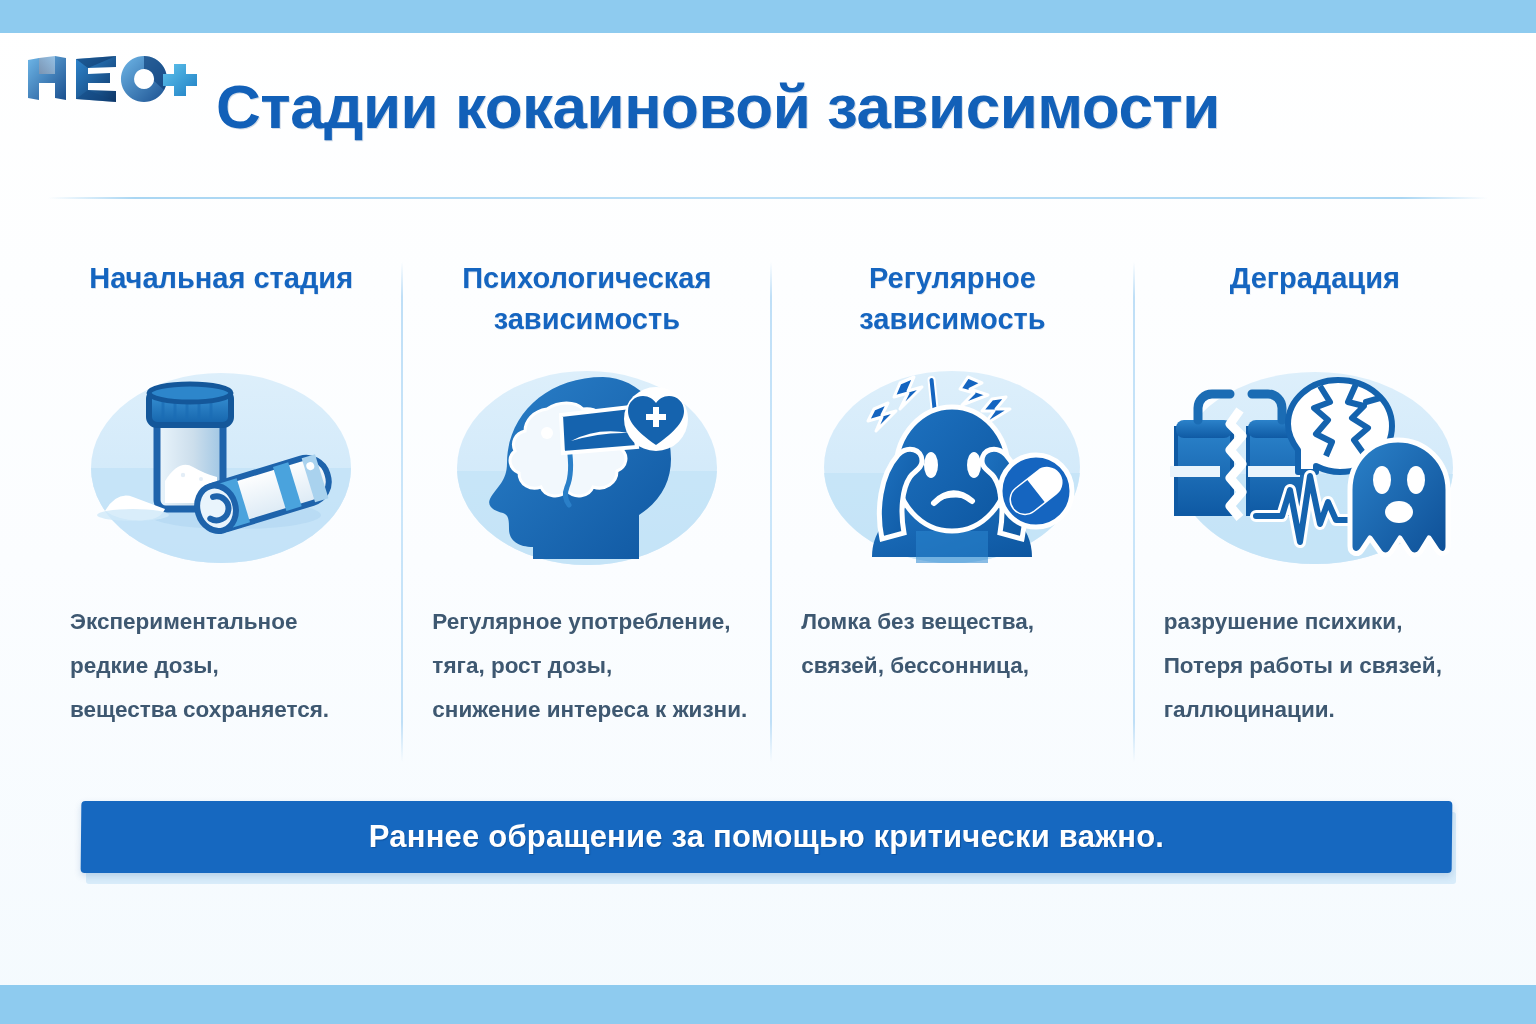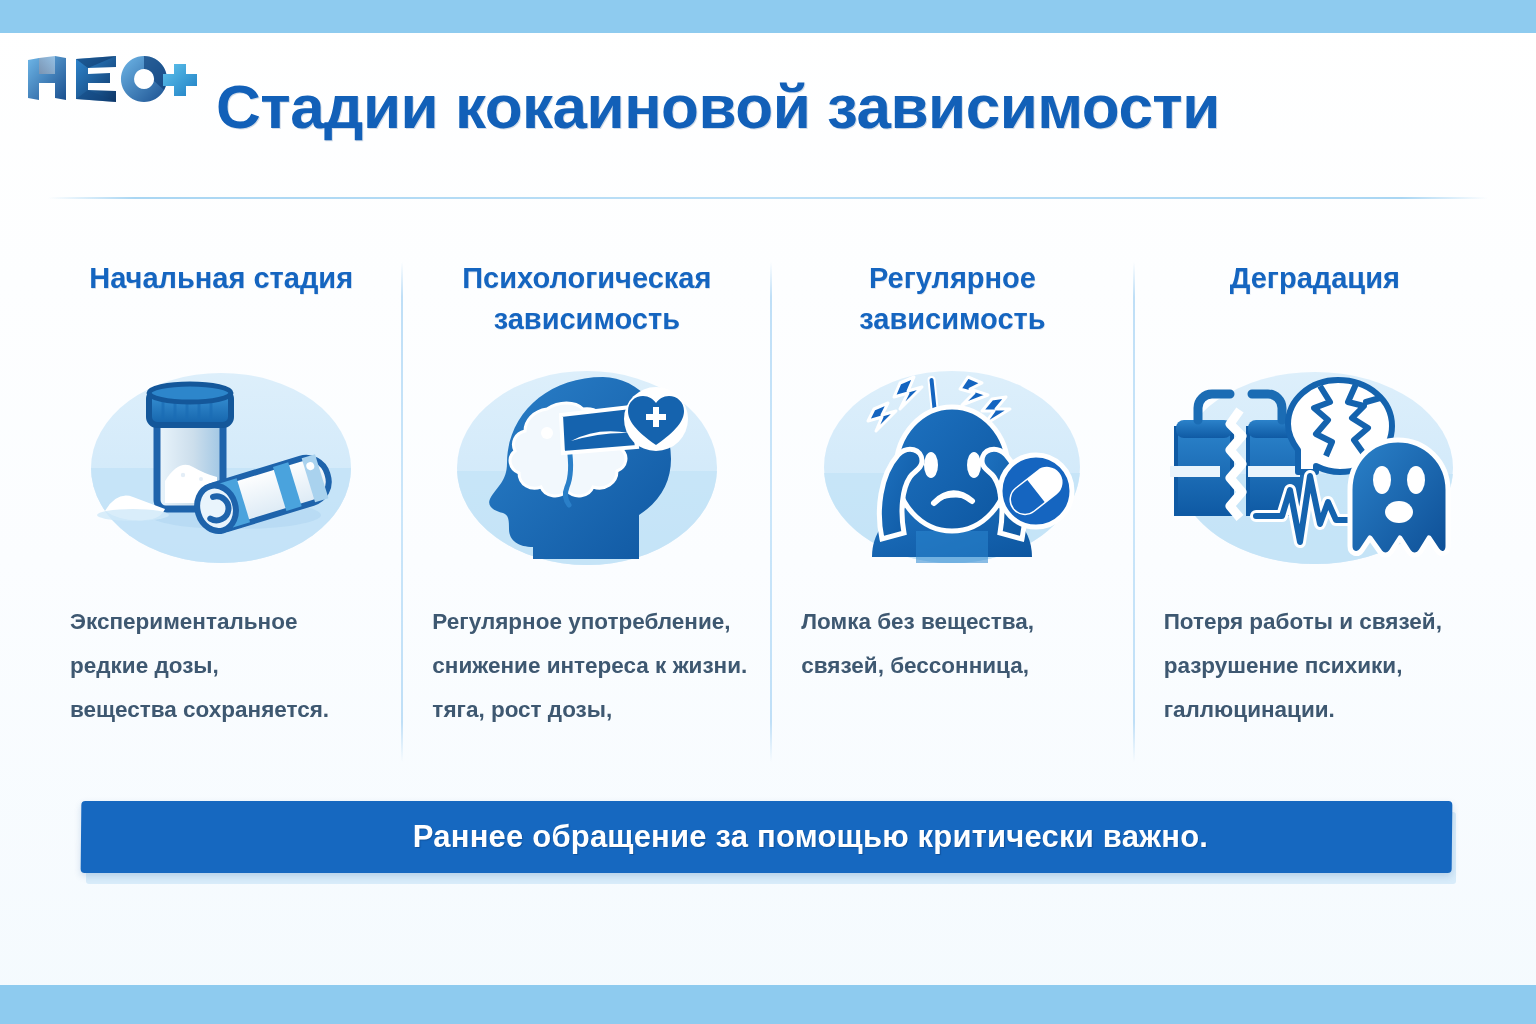--- a/index.html
+++ b/index.html
@@ -140,21 +140,20 @@
     height: 72px;
     display: flex;
     align-items: center;
     justify-content: center;
     color: #ffffff;
     font-size: 31px;
     font-weight: bold;
     letter-spacing: 0.2px;
     text-shadow: 1px 1px 1px rgba(0,40,90,0.35);
     white-space: nowrap;
-    padding-left: 44px;
   }
 </style>
 </head>
 <body>
 
 <div class="poster">
 
   <div class="edge-strip top"></div>
   <div class="edge-strip bottom"></div>
 
@@ -296,22 +295,22 @@
           <path d="M110 52 L180 44 L186 84 L112 90 Z" fill="#1563ae" stroke="#ffffff" stroke-width="4"></path>
           <path d="M120 78 q26 -14 58 -8 q-28 -1 -58 8 Z" fill="#ffffff"></path>
 
           <circle cx="205" cy="56" r="32" fill="#ffffff"></circle>
           <path d="M205 82 c-20 -14 -28 -24 -28 -34 c0 -9 7 -15 15 -15 c6 0 10 3 13 7 c3 -4 7 -7 13 -7 c8 0 15 6 15 15 c0 10 -8 20 -28 34 Z" fill="#1563ae"></path>
           <path d="M202 44 h6 v7 h7 v6 h-7 v7 h-6 v-7 h-7 v-6 h7 Z" fill="#ffffff"></path>
         </svg>
       </div>
       <p class="col-body">
         <span>Регулярное употребление,</span>
+        <span>тяга, рост дозы,</span>
         <span>снижение интереса к жизни.</span>
-        <span>тяга, рост дозы,</span>
       </p>
     </div>
 
     <div class="col">
       <div class="col-title">
         <span>Регулярное</span>
         <span>зависимость</span>
       </div>
       <div class="icon-wrap">
         <svg width="272" height="214" viewBox="0 0 272 214" aria-hidden="true">
@@ -407,22 +406,22 @@
           <path d="M86 154 h26 l8 -26 l10 52 l10 -66 l10 48 l8 -22 l8 18 h20" fill="none" stroke="#ffffff" stroke-width="12" stroke-linejoin="round" stroke-linecap="round"></path>
           <path d="M86 154 h26 l8 -26 l10 52 l10 -66 l10 48 l8 -22 l8 18 h20" fill="none" stroke="#1463ae" stroke-width="6" stroke-linejoin="round" stroke-linecap="round"></path>
 
           <path d="M228 78 c-28 0 -48 22 -48 50 l0 56 c0 8 8 10 12 4 l8 -12 l10 14 c3 4 8 4 11 0 l9 -14 l9 14 c3 4 9 4 12 -1 l8 -13 l8 12 c4 6 11 4 11 -4 l0 -56 C278 100 256 78 228 78 Z" fill="url(#ghostG)" stroke="#ffffff" stroke-width="5" stroke-linejoin="round"></path>
           <ellipse cx="212" cy="118" rx="9" ry="14" fill="#ffffff"></ellipse>
           <ellipse cx="246" cy="118" rx="9" ry="14" fill="#ffffff"></ellipse>
           <ellipse cx="229" cy="150" rx="14" ry="11" fill="#ffffff"></ellipse>
         </svg>
       </div>
       <p class="col-body">
+        <span>разрушение психики,</span>
         <span>Потеря работы и связей,</span>
-        <span>разрушение психики,</span>
         <span>галлюцинации.</span>
       </p>
     </div>
 
   </div>
 
   <div class="banner-shadow"></div>
   <div class="banner"></div>
   <div class="banner-text">Раннее обращение за помощью критически важно.</div>
 

